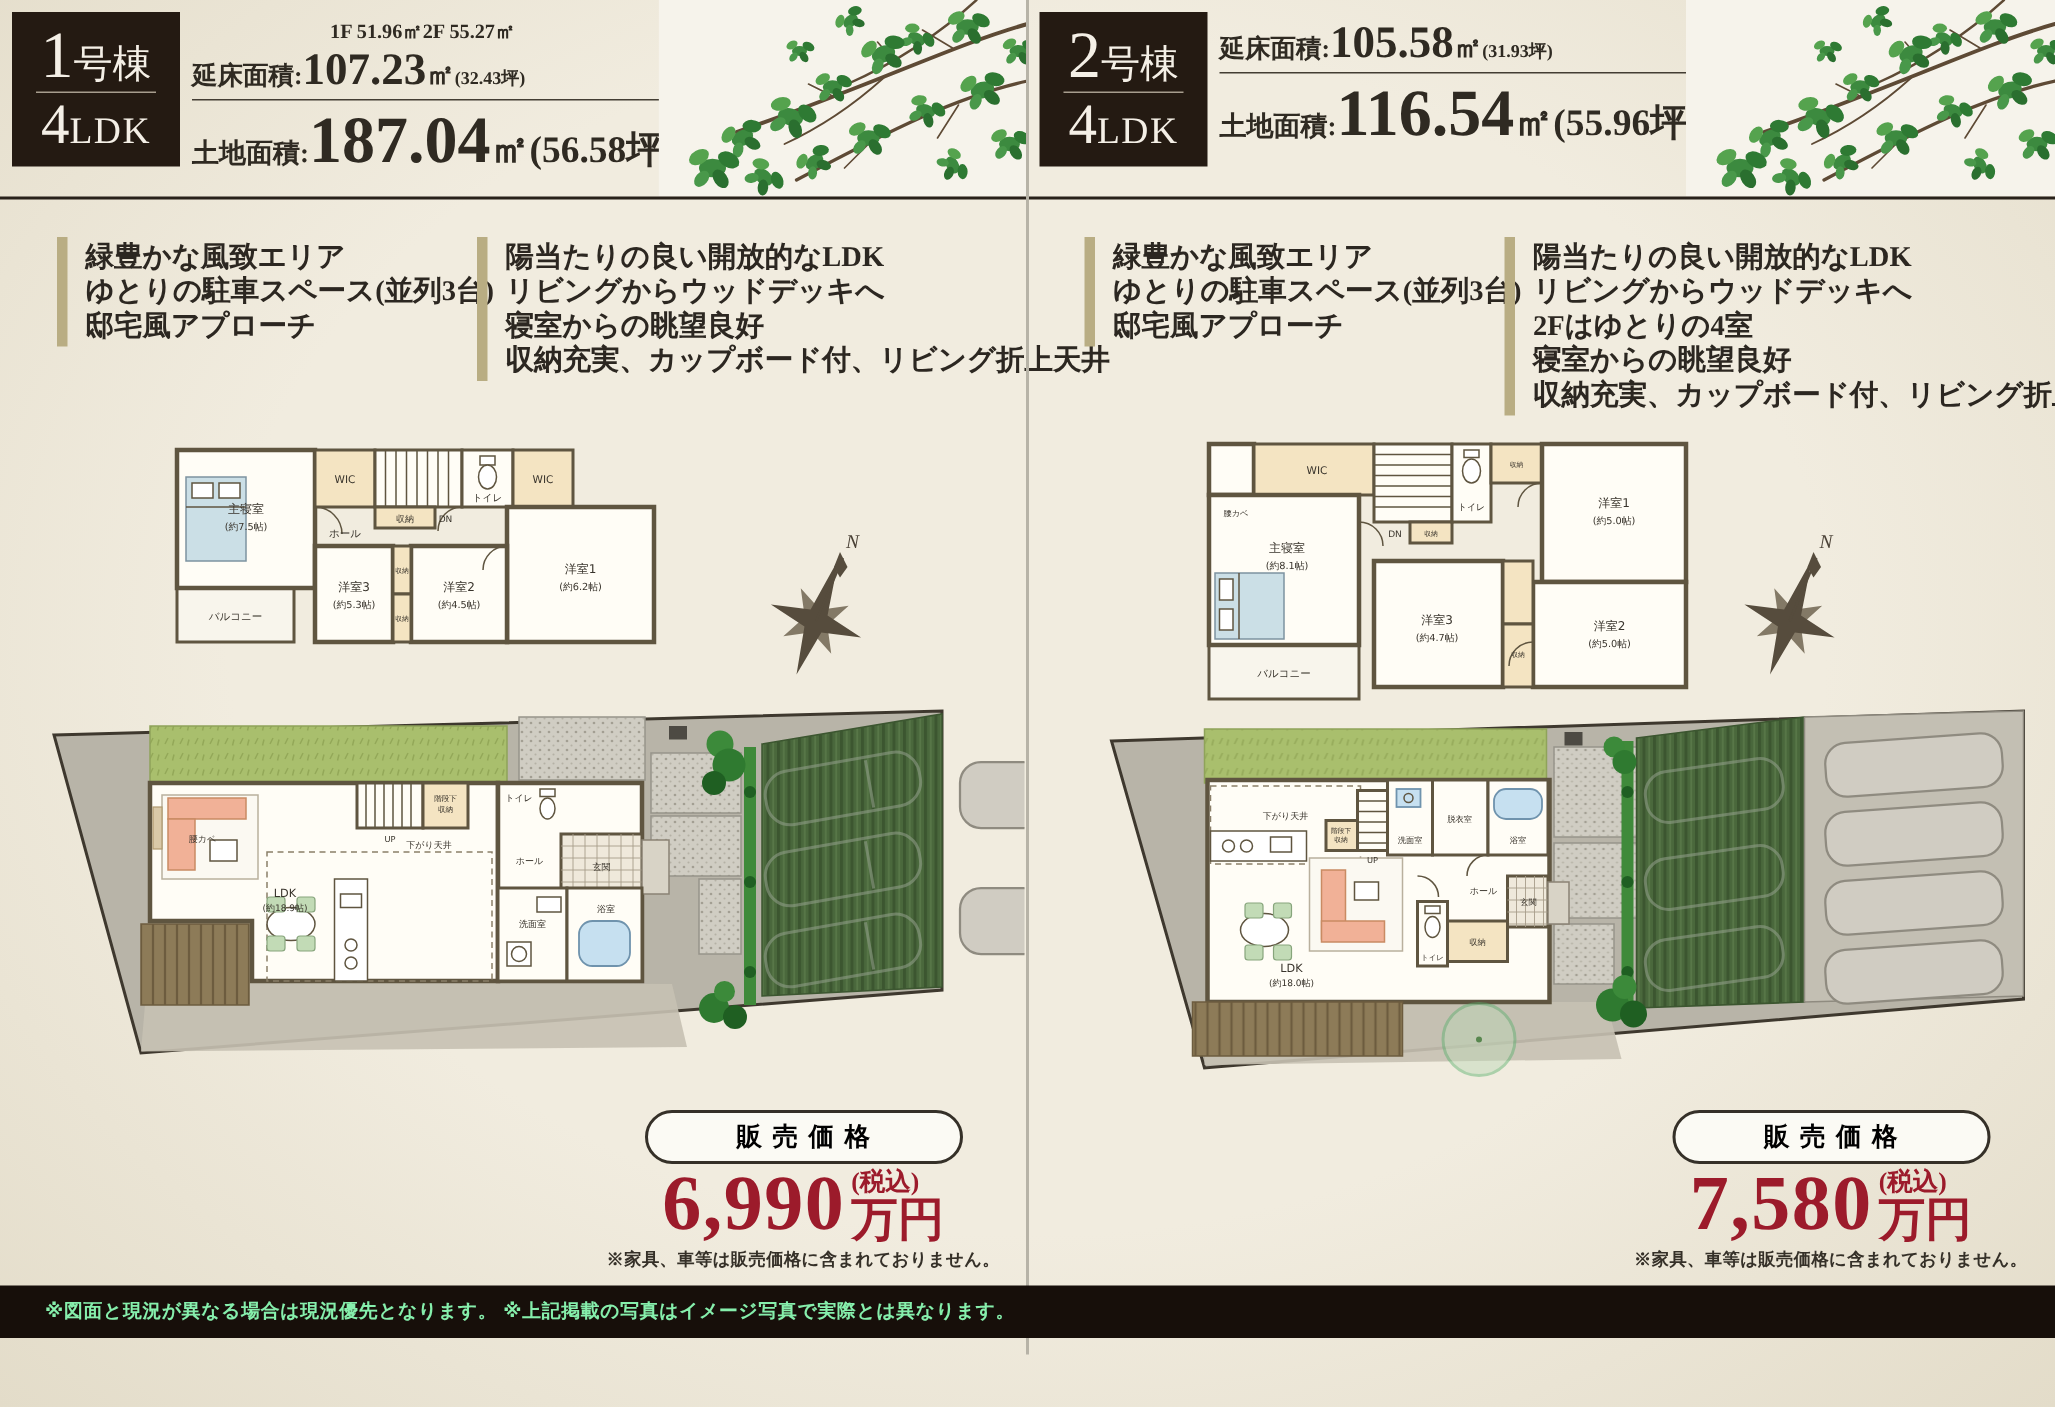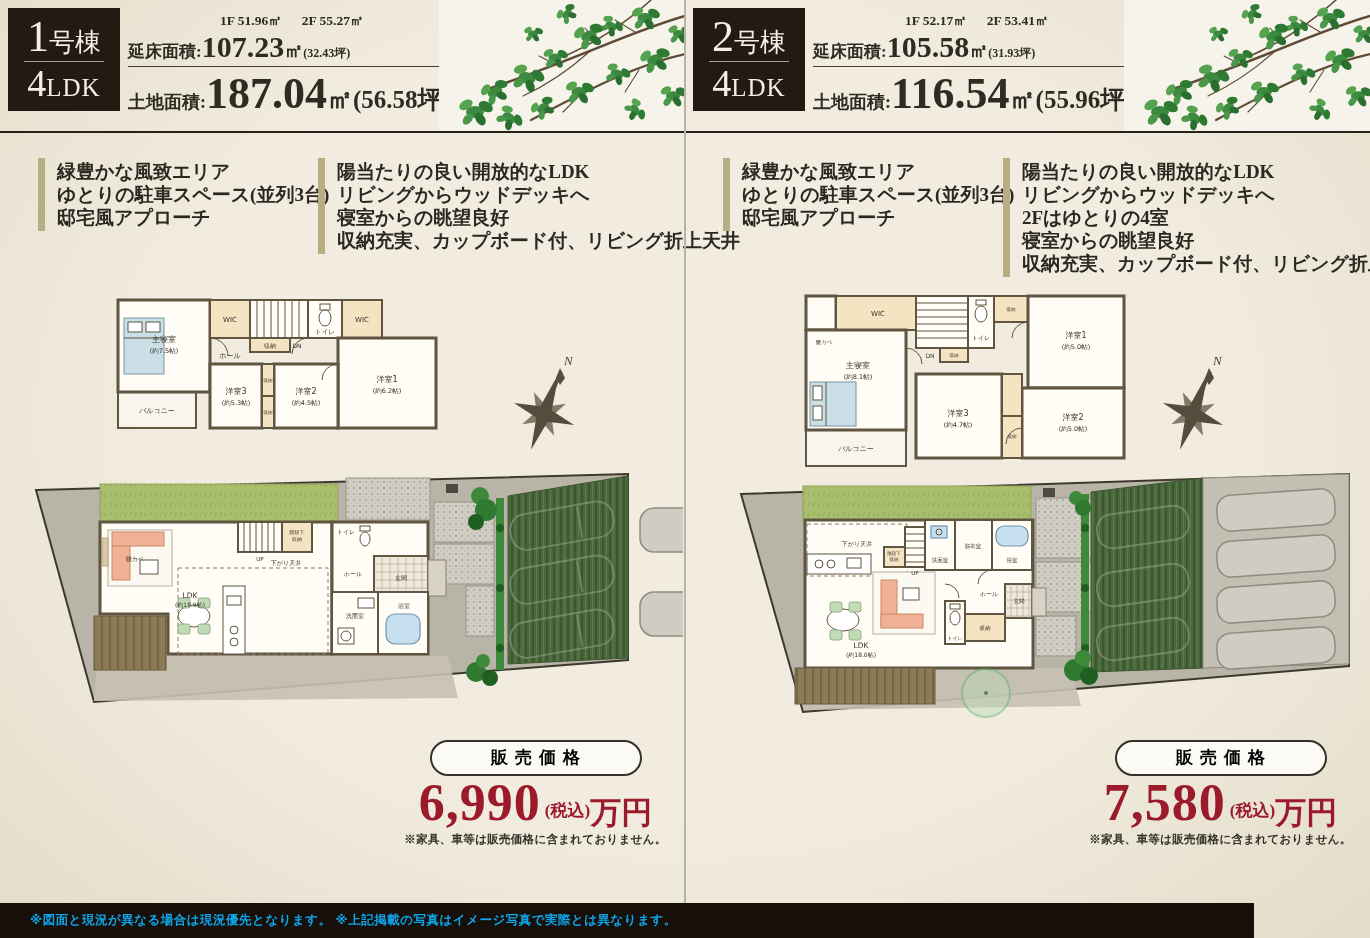--- a/index.html
+++ b/index.html
@@ -12,21 +12,21 @@
   
   .badge{position:absolute;left:8px;top:8px;width:112px;height:103px;background:#241a12;color:#f4efe6;text-align:center;}
   .badge .row1{margin-top:6px;line-height:1.05;}
   .badge .num{font-size:44px;}
   .badge .suffix{font-size:26px;}
   .badge .bline{width:80px;border:none;border-top:1px solid #a79d8e;margin:1px auto 2px;}
   .badge .row2{line-height:1.0;}
   .badge .plan-num{font-size:38px;}
   .badge .plan-let{font-size:25px;letter-spacing:1px;}
   .areas{position:absolute;left:128px;top:12px;width:325px;}
-  .floors{font-size:13.5px;font-weight:bold;padding-left:92px;display:flex;gap:20px;white-space:nowrap;}
+  .floors{font-size:13.5px;font-weight:bold;padding-left:92px;display:flex;white-space:nowrap;}
   .total-row{font-size:17px;font-weight:bold;white-space:nowrap;margin-top:0;}
   .total-value{font-size:30px;}
   .total-unit{font-size:19px;}
   .total-tsubo{font-size:12px;}
   .area-rule{width:315px;border:none;border-top:1.5px solid #433d33;margin:2px 0 1px;}
   .land-row{font-size:18px;font-weight:bold;white-space:nowrap;}
   .land-value{font-size:44px;}
   .land-unit{font-size:26px;}
   .land-tsubo{font-size:25px;}
   .photo{position:absolute;left:439px;top:0;width:246px;height:131px;overflow:hidden;}
@@ -37,26 +37,26 @@
   .feat.env{left:38px;}
   .feat.plan{left:318px;}
   figure{margin:0;}
   .fig{position:absolute;}
   
   .price{position:absolute;left:388px;top:740px;width:295px;text-align:center;}
   .price-pill{margin:0 auto;width:208px;height:32px;line-height:32px;border:2px solid #353028;border-radius:18px;
     background:#fbfaf4;font-size:17px;font-weight:bold;letter-spacing:7px;text-indent:7px;color:#000000;}
   .price-main{margin-top:4px;color:#9c1b2b;display:flex;align-items:flex-end;justify-content:center;line-height:.9;}
   .price-value{font-size:52px;font-weight:bold;letter-spacing:1px;}
-  .price-side{display:flex;align-items:center;margin-left:4px;}
+  .price-side{display:flex;flex-direction:column;align-items:flex-start;margin-left:4px;}
   .price-tax{font-size:17px;font-weight:bold;margin-bottom:4px;}
   .price-unit{font-size:31px;font-weight:bold;}
   .price-note{font-size:11.5px;font-weight:bold;color:#353028;margin-top:5px;letter-spacing:.3px;}
   
-  #footer{position:absolute;left:0;top:903px;width:1254px;height:35px;background:#170f0a;color:#0ea5e9;
+  #footer{position:absolute;left:0;top:857px;width:1370px;height:35px;background:#170f0a;color:#86efac;
     font-family:"Liberation Sans","DejaVu Sans",sans-serif;font-size:12.5px;font-weight:bold;line-height:35px;
     padding-left:30px;box-sizing:border-box;letter-spacing:.5px;}
   
   .w3{fill:#fffdf6;stroke:#5f5540;stroke-width:3}
   .w2{fill:#fffdf6;stroke:#5f5540;stroke-width:2}
   .cl{fill:#f4e4c2;stroke:#5f5540;stroke-width:2}
   .ln{stroke:#5f5540;stroke-width:1;fill:none}
   .rl{font-family:"DejaVu Sans","Liberation Sans",sans-serif;fill:#38332b;text-anchor:middle}
   .bed{fill:#cbdfe6;stroke:#7d93a0;stroke-width:1}
   .tub{fill:#c6e0f0;stroke:#6f93ad;stroke-width:1.2}
@@ -347,24 +347,20 @@
     </div>
   </div>
 
   <div class="panel p1">
     <div class="badge">
       <div class="row1"><span class="num">2</span><span class="suffix">号棟</span></div>
       <hr class="bline">
       <div class="row2"><span class="plan-num">4</span><span class="plan-let">LDK</span></div>
     </div>
     <div class="areas">
-      <div class="floors">
-        <span>1F 52.17㎡</span>
-        <span>2F 53.41㎡</span>
-      </div>
       <div class="total-row">
         <span>延床面積:</span><span class="total-value">105.58</span><span class="total-unit">㎡</span><span class="total-tsubo">(31.93坪)</span>
       </div>
       <hr class="area-rule">
       <div class="land-row">
         <span>土地面積:</span><span class="land-value">116.54</span><span class="land-unit">㎡</span><span class="land-tsubo">(55.96坪)</span>
       </div>
     </div>
     <div class="photo">
       <svg viewBox="0 0 246 131" width="246" height="131">

